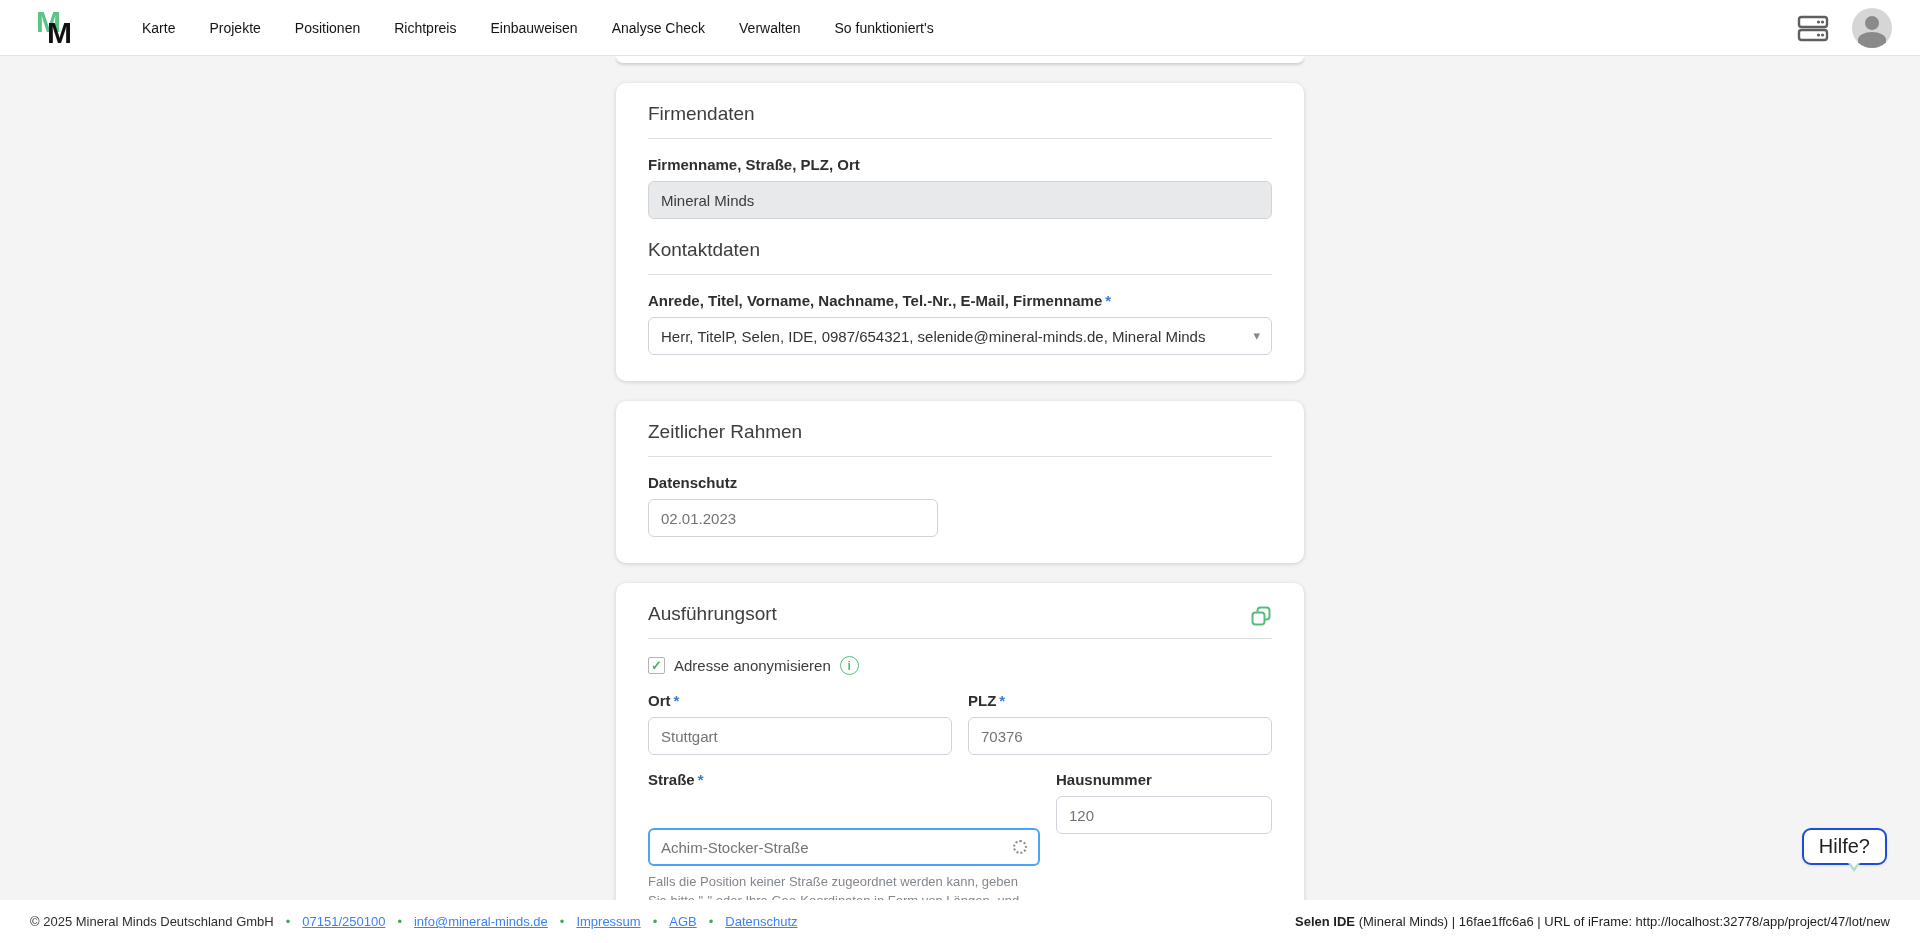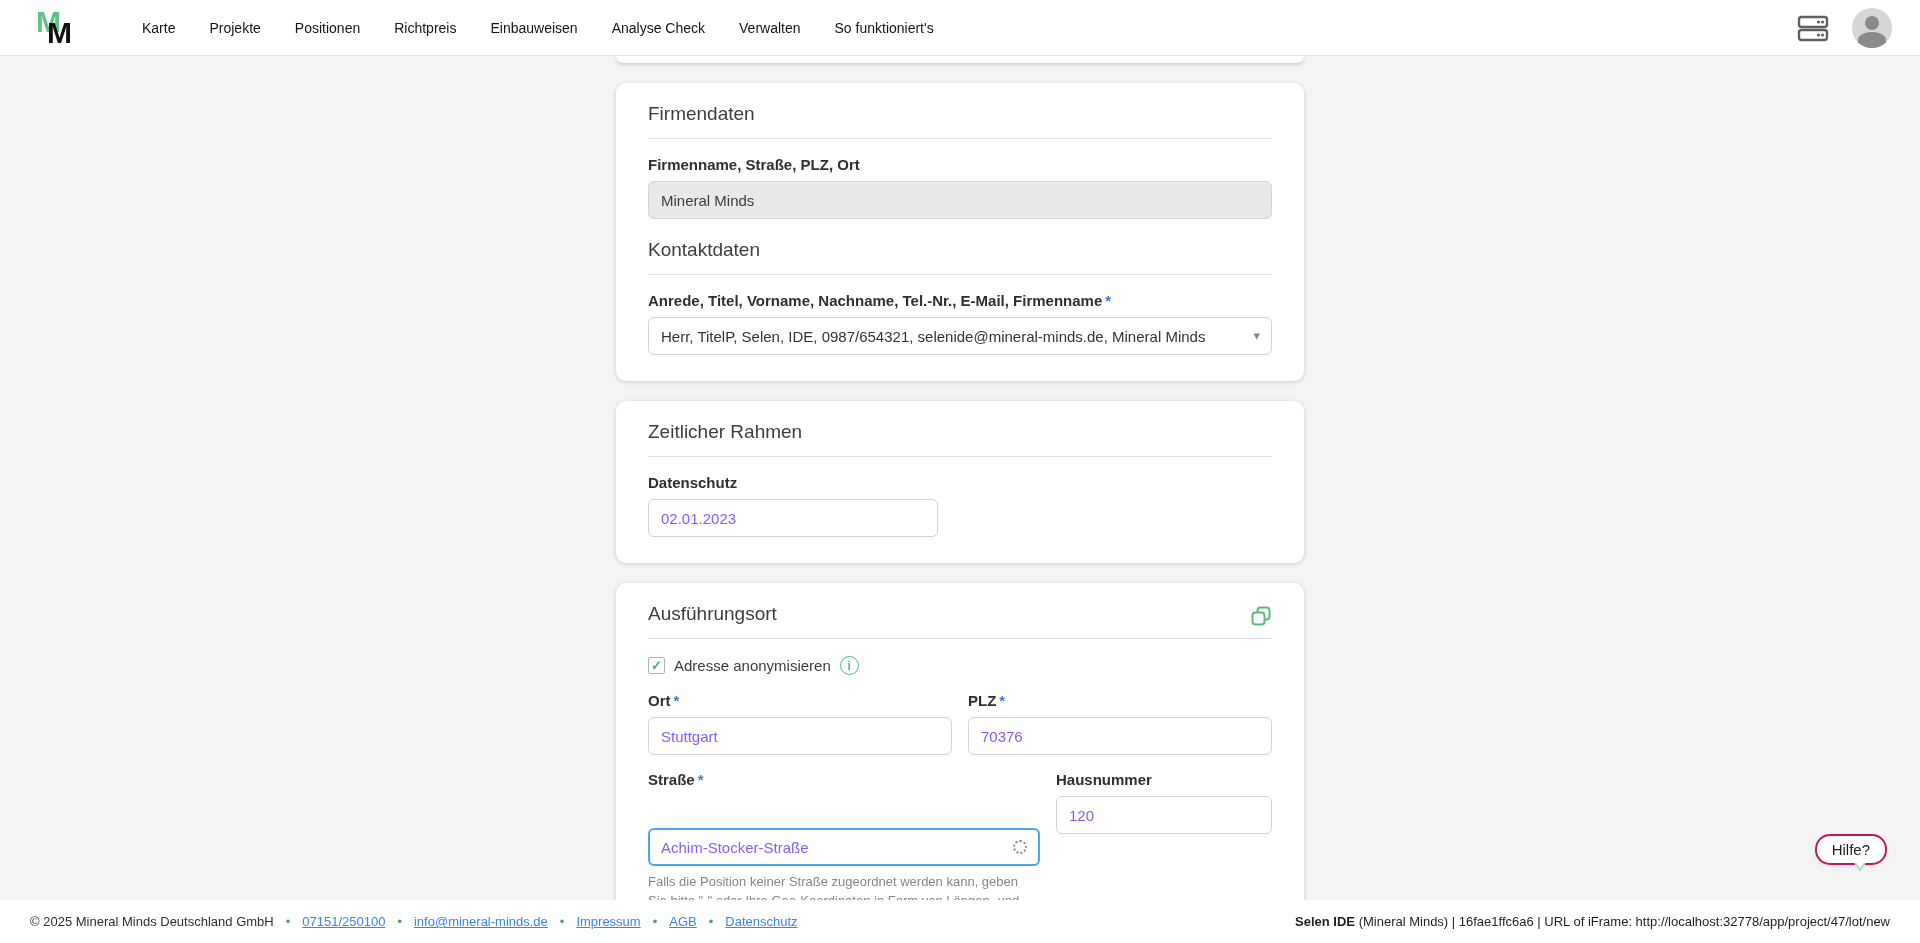--- a/index.html
+++ b/index.html
@@ -38,21 +38,21 @@
   .card-sliver {
     height: 7px; background: #fff; border-radius: 0 0 10px 10px;
     box-shadow: 0 2px 3px rgba(0,0,0,.15); margin-bottom: 20px;
   }
   .section-title { font-size: 19px; font-weight: 400; color: #3d3d3d; margin-bottom: 13px; }
   .divider { border: none; border-top: 1px solid #dcdfe3; margin-bottom: 17px; }
   .field-label { display: block; font-size: 15px; font-weight: 700; color: #2f2f2f; margin-bottom: 8px; }
   .req { color: #3d7cd1; font-weight: 700; margin-left: 3px; }
   .tinput {
     width: 100%; height: 38px; border: 1px solid #ced4da; border-radius: 6px;
-    padding: 0 12px; font-size: 15px; color: #8b5cf6; background: #fff;
+    padding: 0 12px; font-size: 15px; color: #737373; background: #fff;
     font-family: "Liberation Sans", sans-serif; outline: none;
   }
   .tinput:disabled, .tinput.disabled { background: #e7e9eb; color: #3c3c3c; }
   .tinput.focused { border: 2px solid #4da3f5; padding: 0 11px; }
   .select-box {
     position: relative; width: 100%; height: 38px; border: 1px solid #ced4da;
     border-radius: 6px; background: #fff; display: flex; align-items: center;
     padding: 0 30px 0 12px; font-size: 15px; color: #333; cursor: pointer;
   }
   .select-arrow { position: absolute; right: 11px; top: 10px; font-size: 13px; color: #888; }
@@ -84,22 +84,22 @@
     position: absolute; right: 13px; top: 12px; width: 14px; height: 14px;
     border: 2px dotted #8c8c8c; border-radius: 50%;
   }
 
   .helper { width: 392px; font-size: 13px; color: #82878c; line-height: 1.45; margin-top: 7px; }
   .helper .example { color: #b2b7bc; }
 
   
   .help-bubble {
     position: fixed; right: 33px; bottom: 78px; background: #fff;
-    border: 2px solid #be185d; border-radius: 15px; padding: 5px 15px;
-    font-size: 15px; color: #1f1f1f; cursor: pointer; z-index: 60;
+    border: 2px solid #1d4ed8; border-radius: 9px; padding: 5px 15px;
+    font-size: 20px; color: #1f1f1f; cursor: pointer; z-index: 60;
     box-shadow: 0 1px 3px rgba(0,0,0,.08);
   }
   .help-bubble::after {
     content: ""; position: absolute; bottom: -9px; left: 55%;
     border-left: 6px solid transparent; border-right: 6px solid transparent;
     border-top: 9px solid #b2ddc2;
   }
   .help-bubble::before {
     content: ""; position: absolute; bottom: -5px; left: calc(55% + 1px);
     border-left: 5px solid transparent; border-right: 5px solid transparent;

